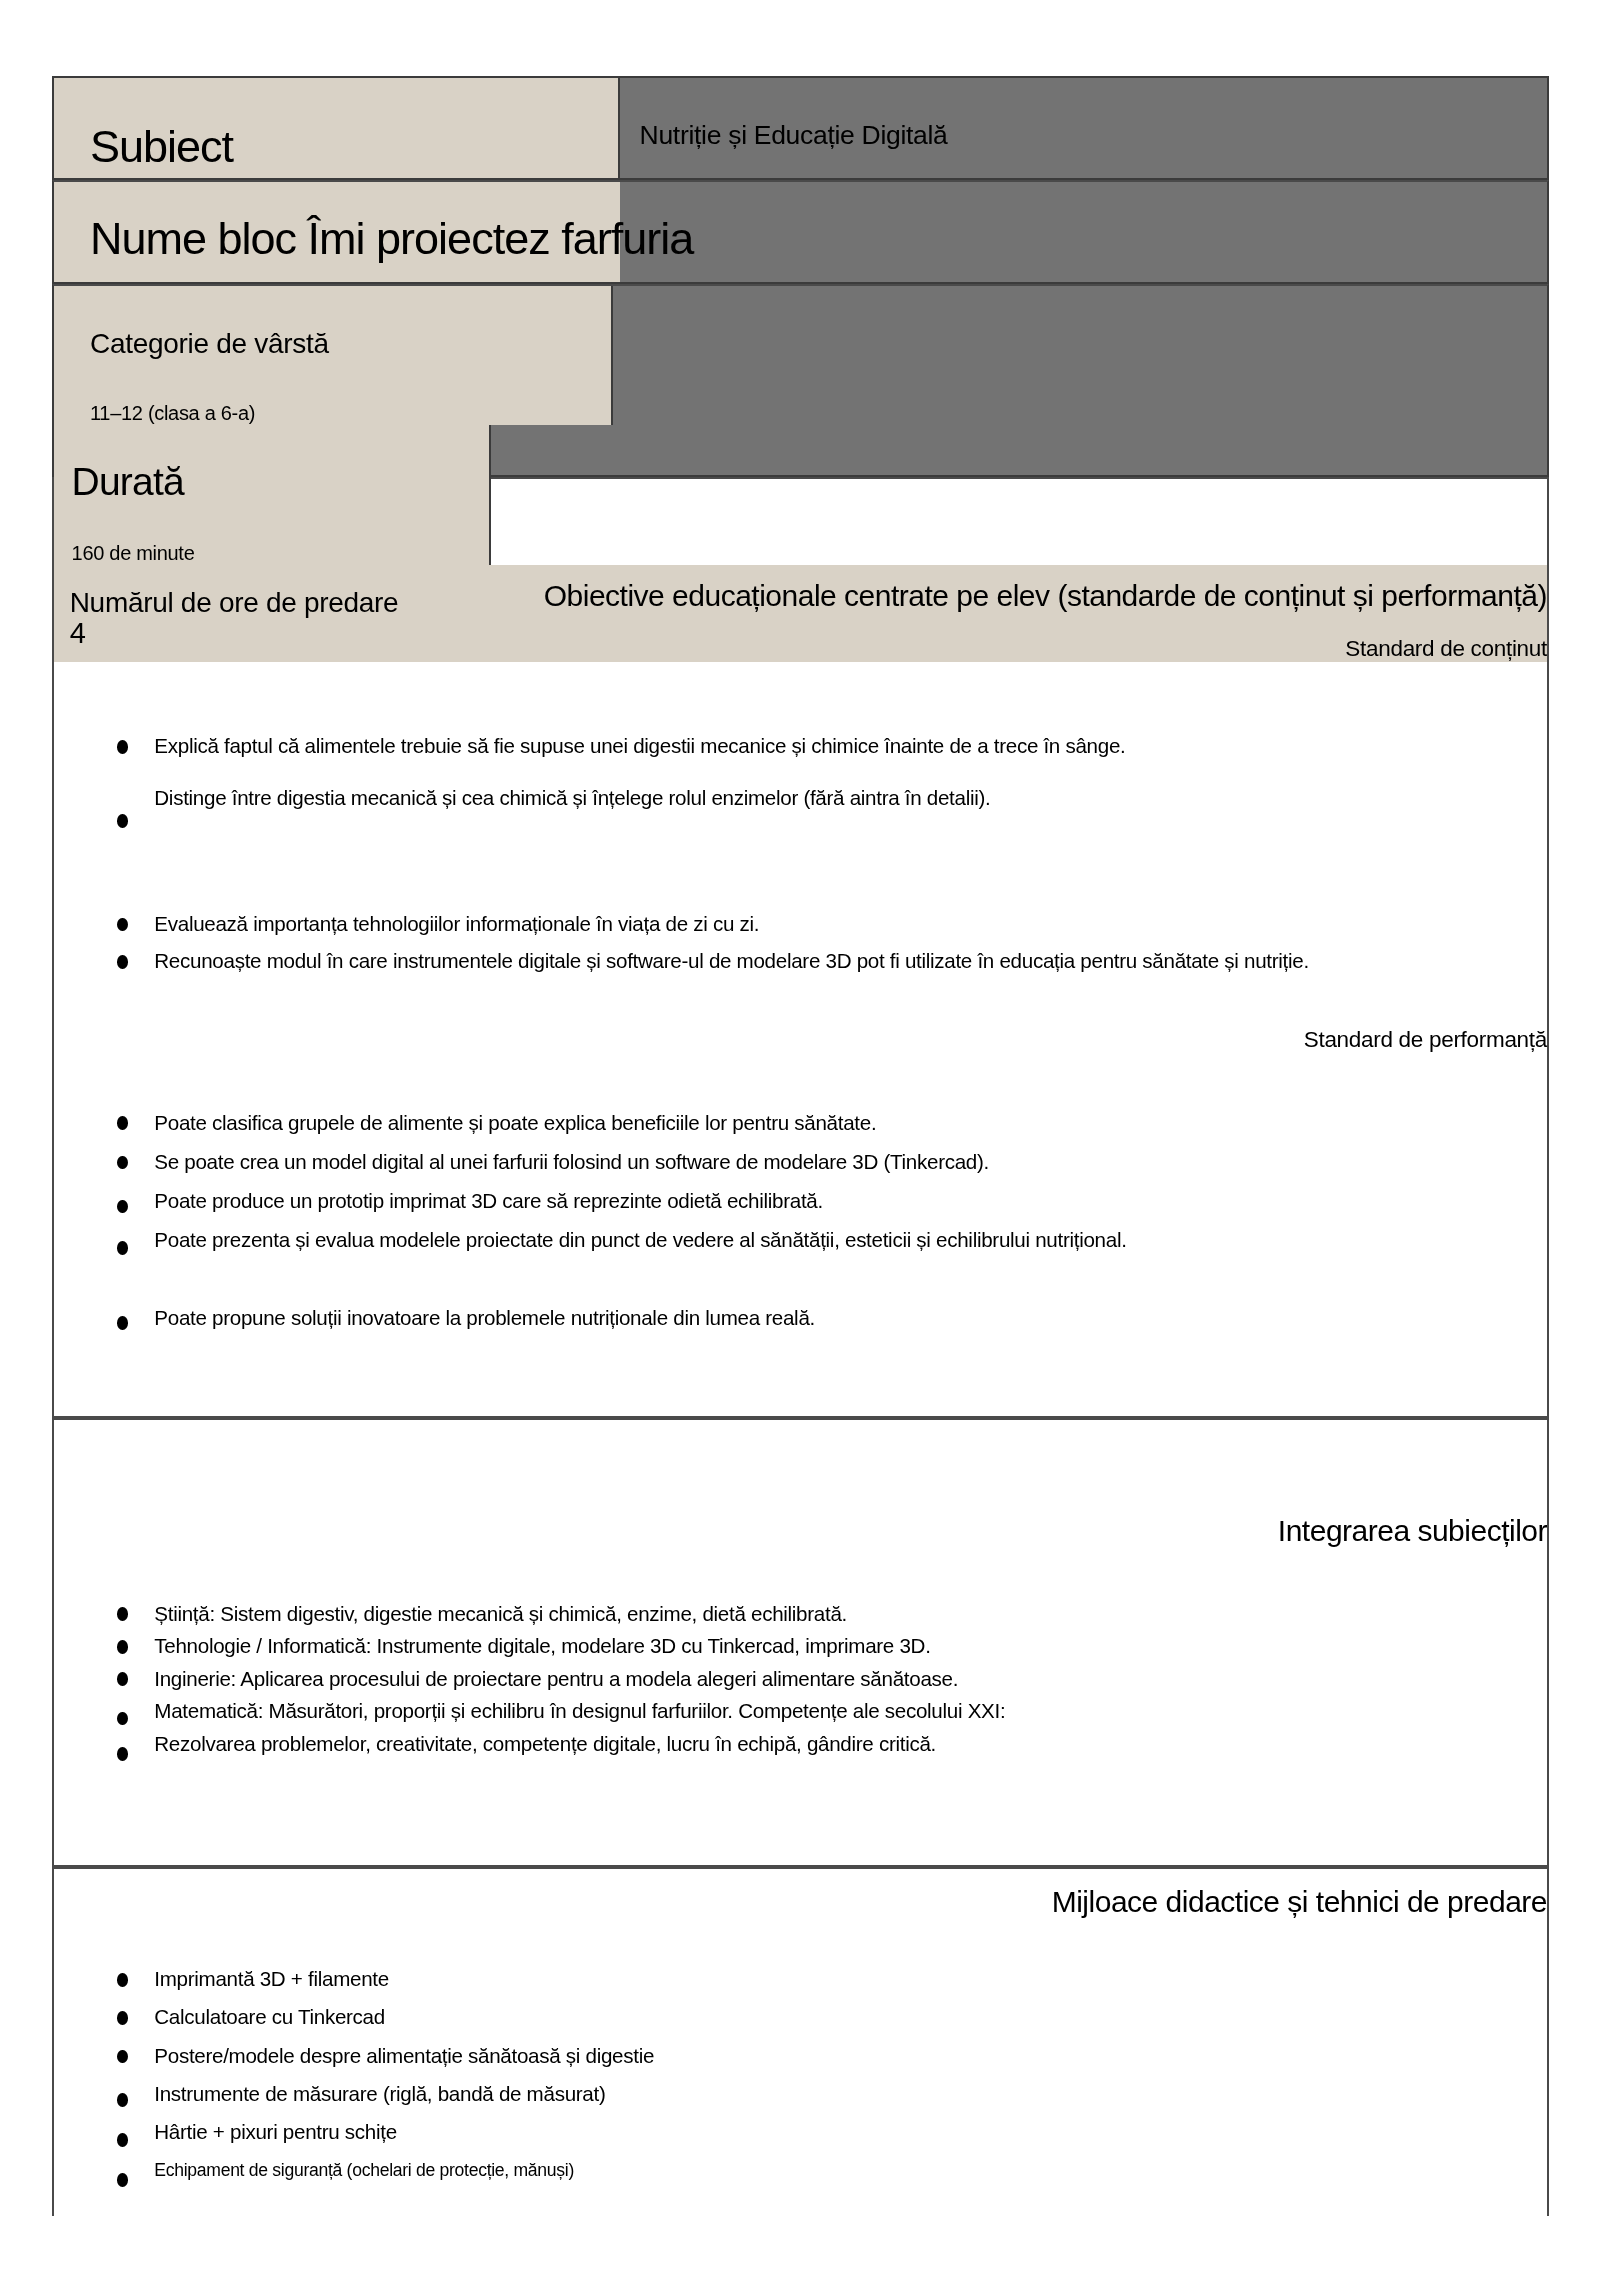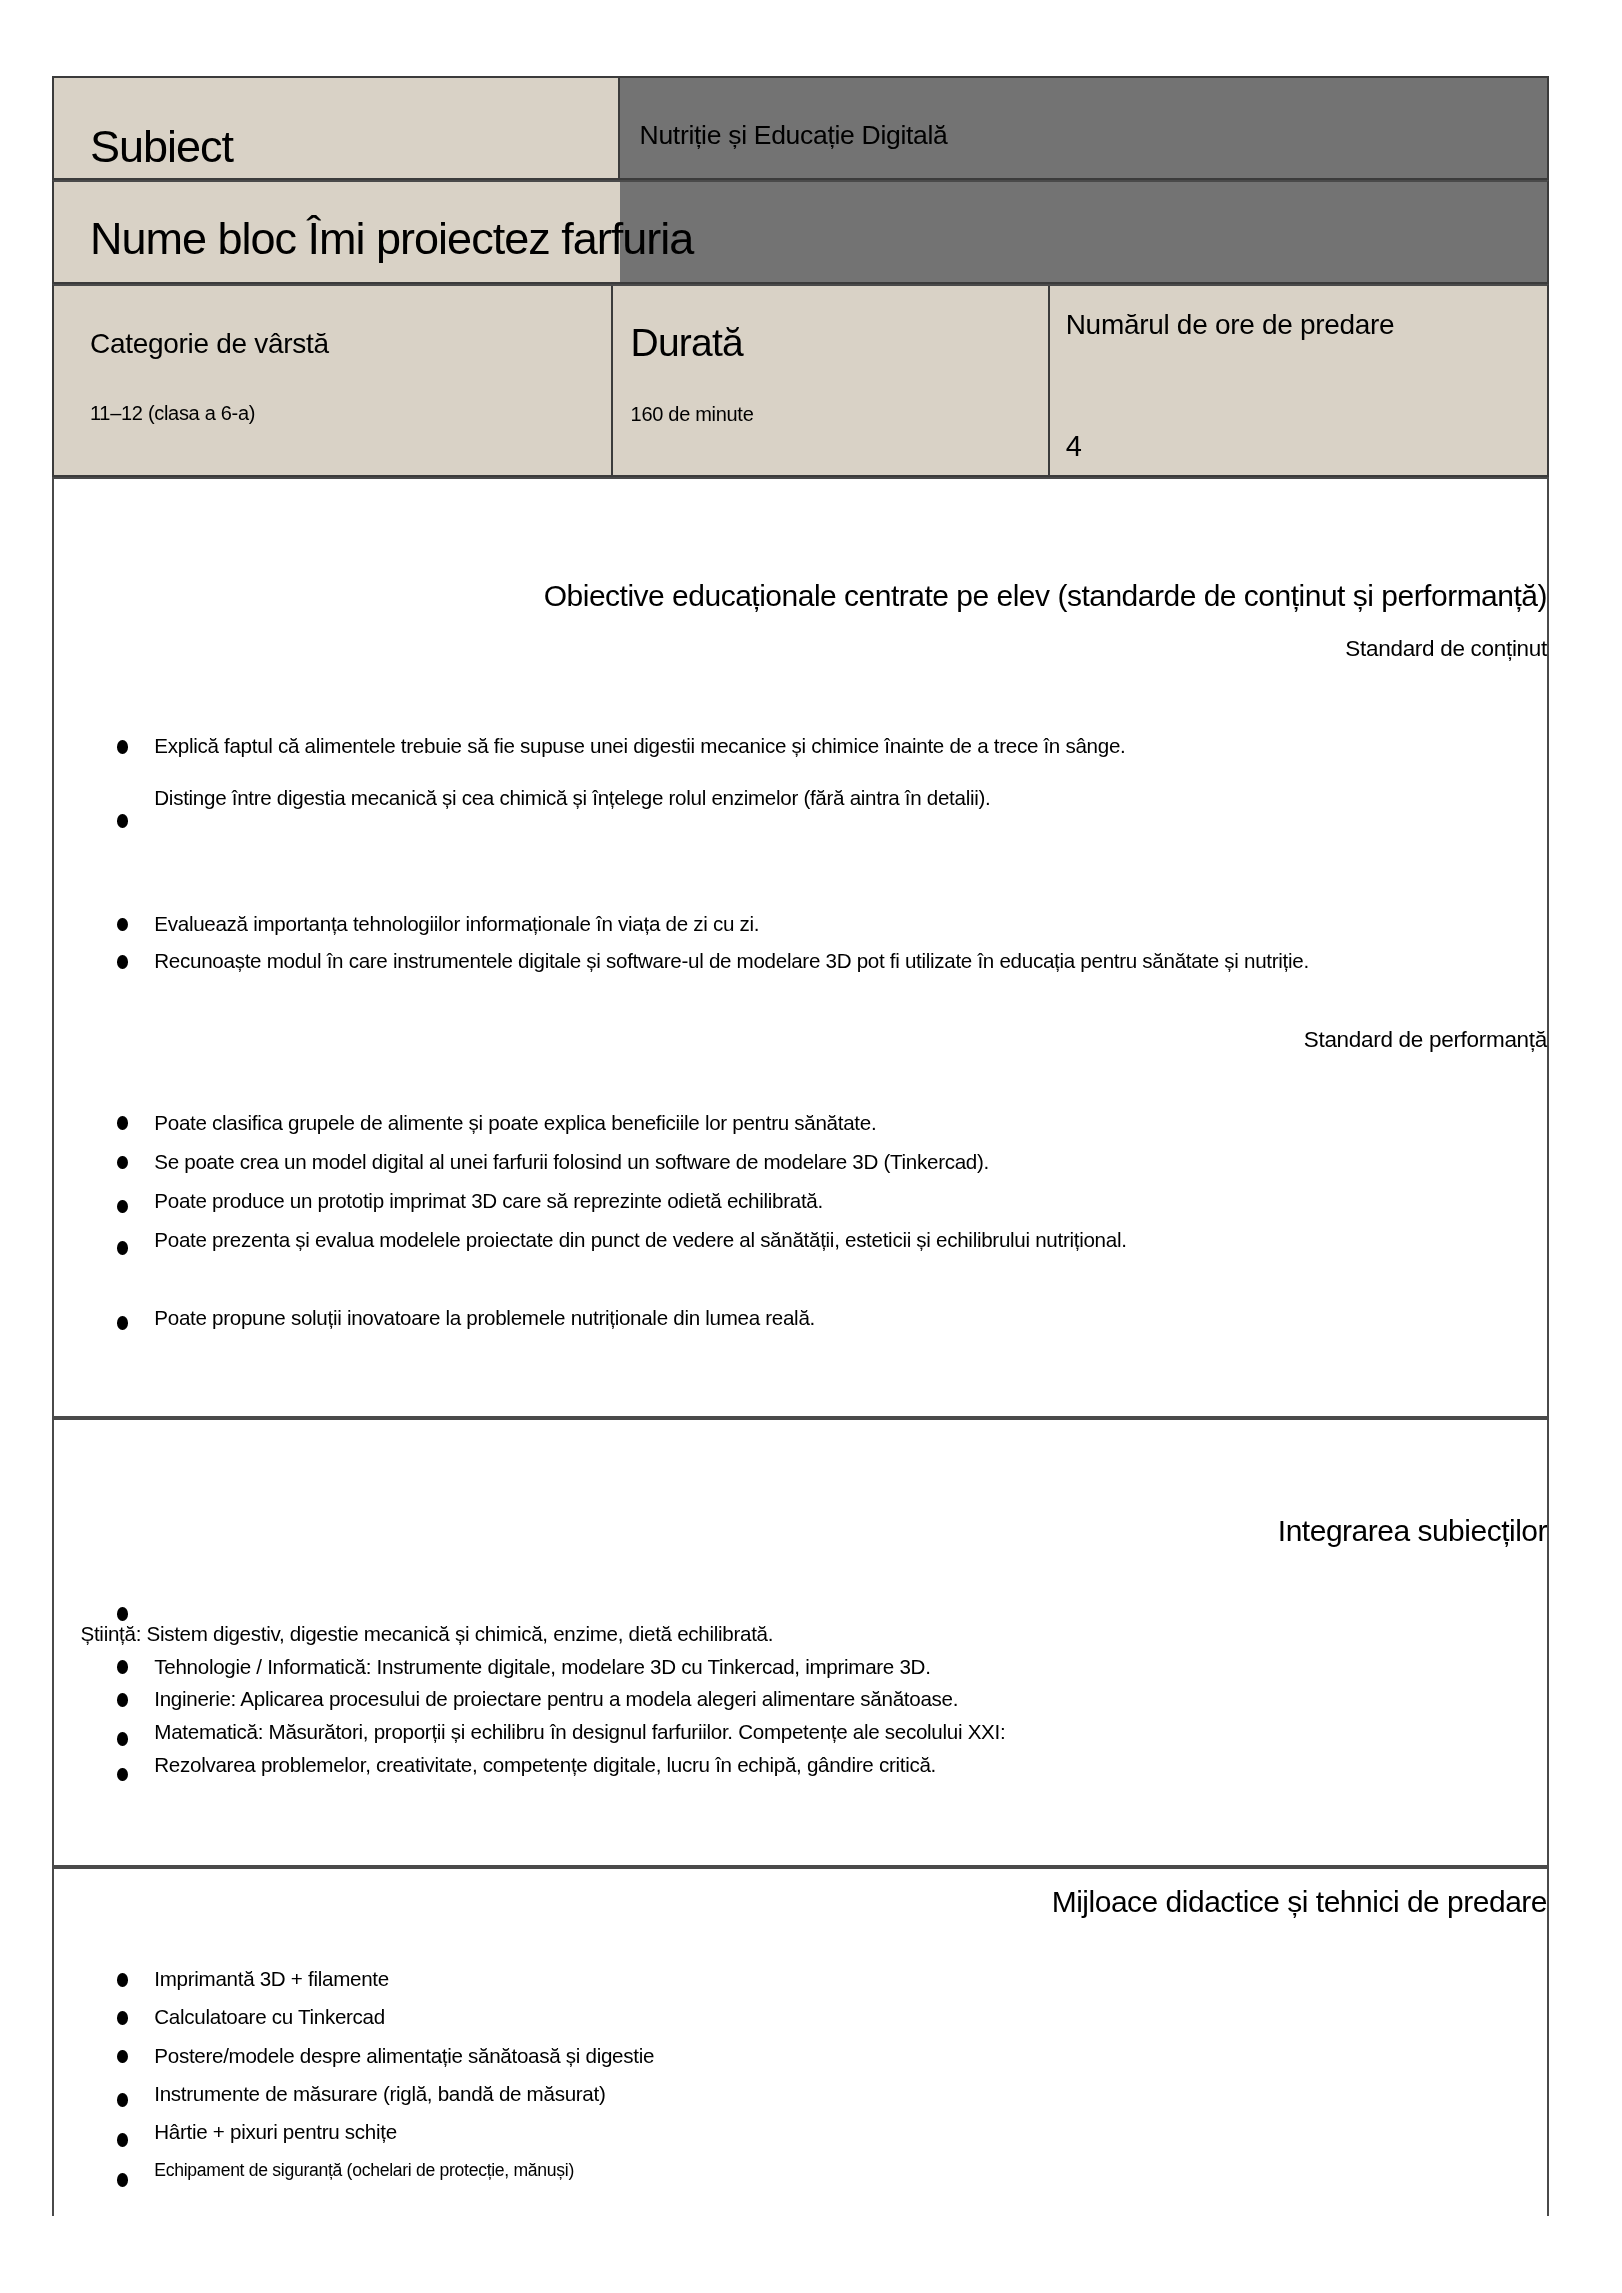--- a/index.html
+++ b/index.html
@@ -9,21 +9,21 @@
     font-family:"Liberation Sans", sans-serif; color:#000;
     letter-spacing:-0.3px;
   }
   .content { position:absolute; left:52px; top:76px; width:1497px; }
 
   
   .trow { border:2px solid #3b3b3b; display:flex; background:#737373; }
   .trow + .trow, .box { margin-top:0; }
   .trow1 { height:104px; }
   .trow2 { height:104px; border-top:2px solid #4a4a4a; position:relative; }
-  .trow3 { height:193px; border-top:2px solid #4a4a4a; }
+  .trow3 { height:193px; border-top:2px solid #4a4a4a;flex-direction:column; }
   .beige { background:#d9d2c6; }
   .cell { height:100%; }
   .c-subject { width:566px; border-right:2px solid #3b3b3b; padding:45px 0 0 36px; }
   .t-big { font-size:45px; line-height:1.05; letter-spacing:-1px; }
   .c-subject-val { flex:1; padding:43px 0 0 19.6px; }
   .t-med { font-size:26.5px; line-height:1.1; }
   .c-blockname { width:566px; height:100%; }
   .blockname-text { position:absolute; left:36px; top:33px; white-space:nowrap; }
   .c-age { width:559px; border-right:2px solid #3b3b3b; padding:43px 0 0 36px; }
   .t-label { font-size:28px; line-height:1.1; }
@@ -59,21 +59,21 @@
   .g1 .li:nth-child(4) { margin-top:10.8px; }
   .g1 .li:nth-child(2) .dot { margin-top:29px; }
 
   .g2 .li:nth-child(1) { margin-top:57px; }
   .g2 .li:nth-child(n+2) { margin-top:12.7px; }
   .g2 .li:nth-child(5) { margin-top:50px; }
   .g2 .li:nth-child(3) .dot { margin-top:11.8px; }
   .g2 .li:nth-child(4) .dot { margin-top:13.7px; }
   .g2 .li:nth-child(5) .dot { margin-top:11.8px; }
 
-  .integration .li:nth-child(1) { margin-top:52px;flex-direction:column; }
+  .integration .li:nth-child(1) { margin-top:52px; }
   .integration .li:nth-child(n+2) { margin-top:6px; }
   .integration .li:nth-child(4) .dot { margin-top:13.7px; }
   .integration .li:nth-child(5) .dot { margin-top:15.7px; }
 
   .aids .li:nth-child(1) { margin-top:47px; }
   .aids .li:nth-child(n+2) { margin-top:11.8px; }
   .aids .li:nth-child(4) .dot { margin-top:11.8px; }
   .aids .li:nth-child(5) .dot { margin-top:13.7px; }
   .aids .li:nth-child(6) .dot { margin-top:14.7px; }
   .aids .li:last-child .li-text { font-size:17.6px; line-height:23.5px; }

